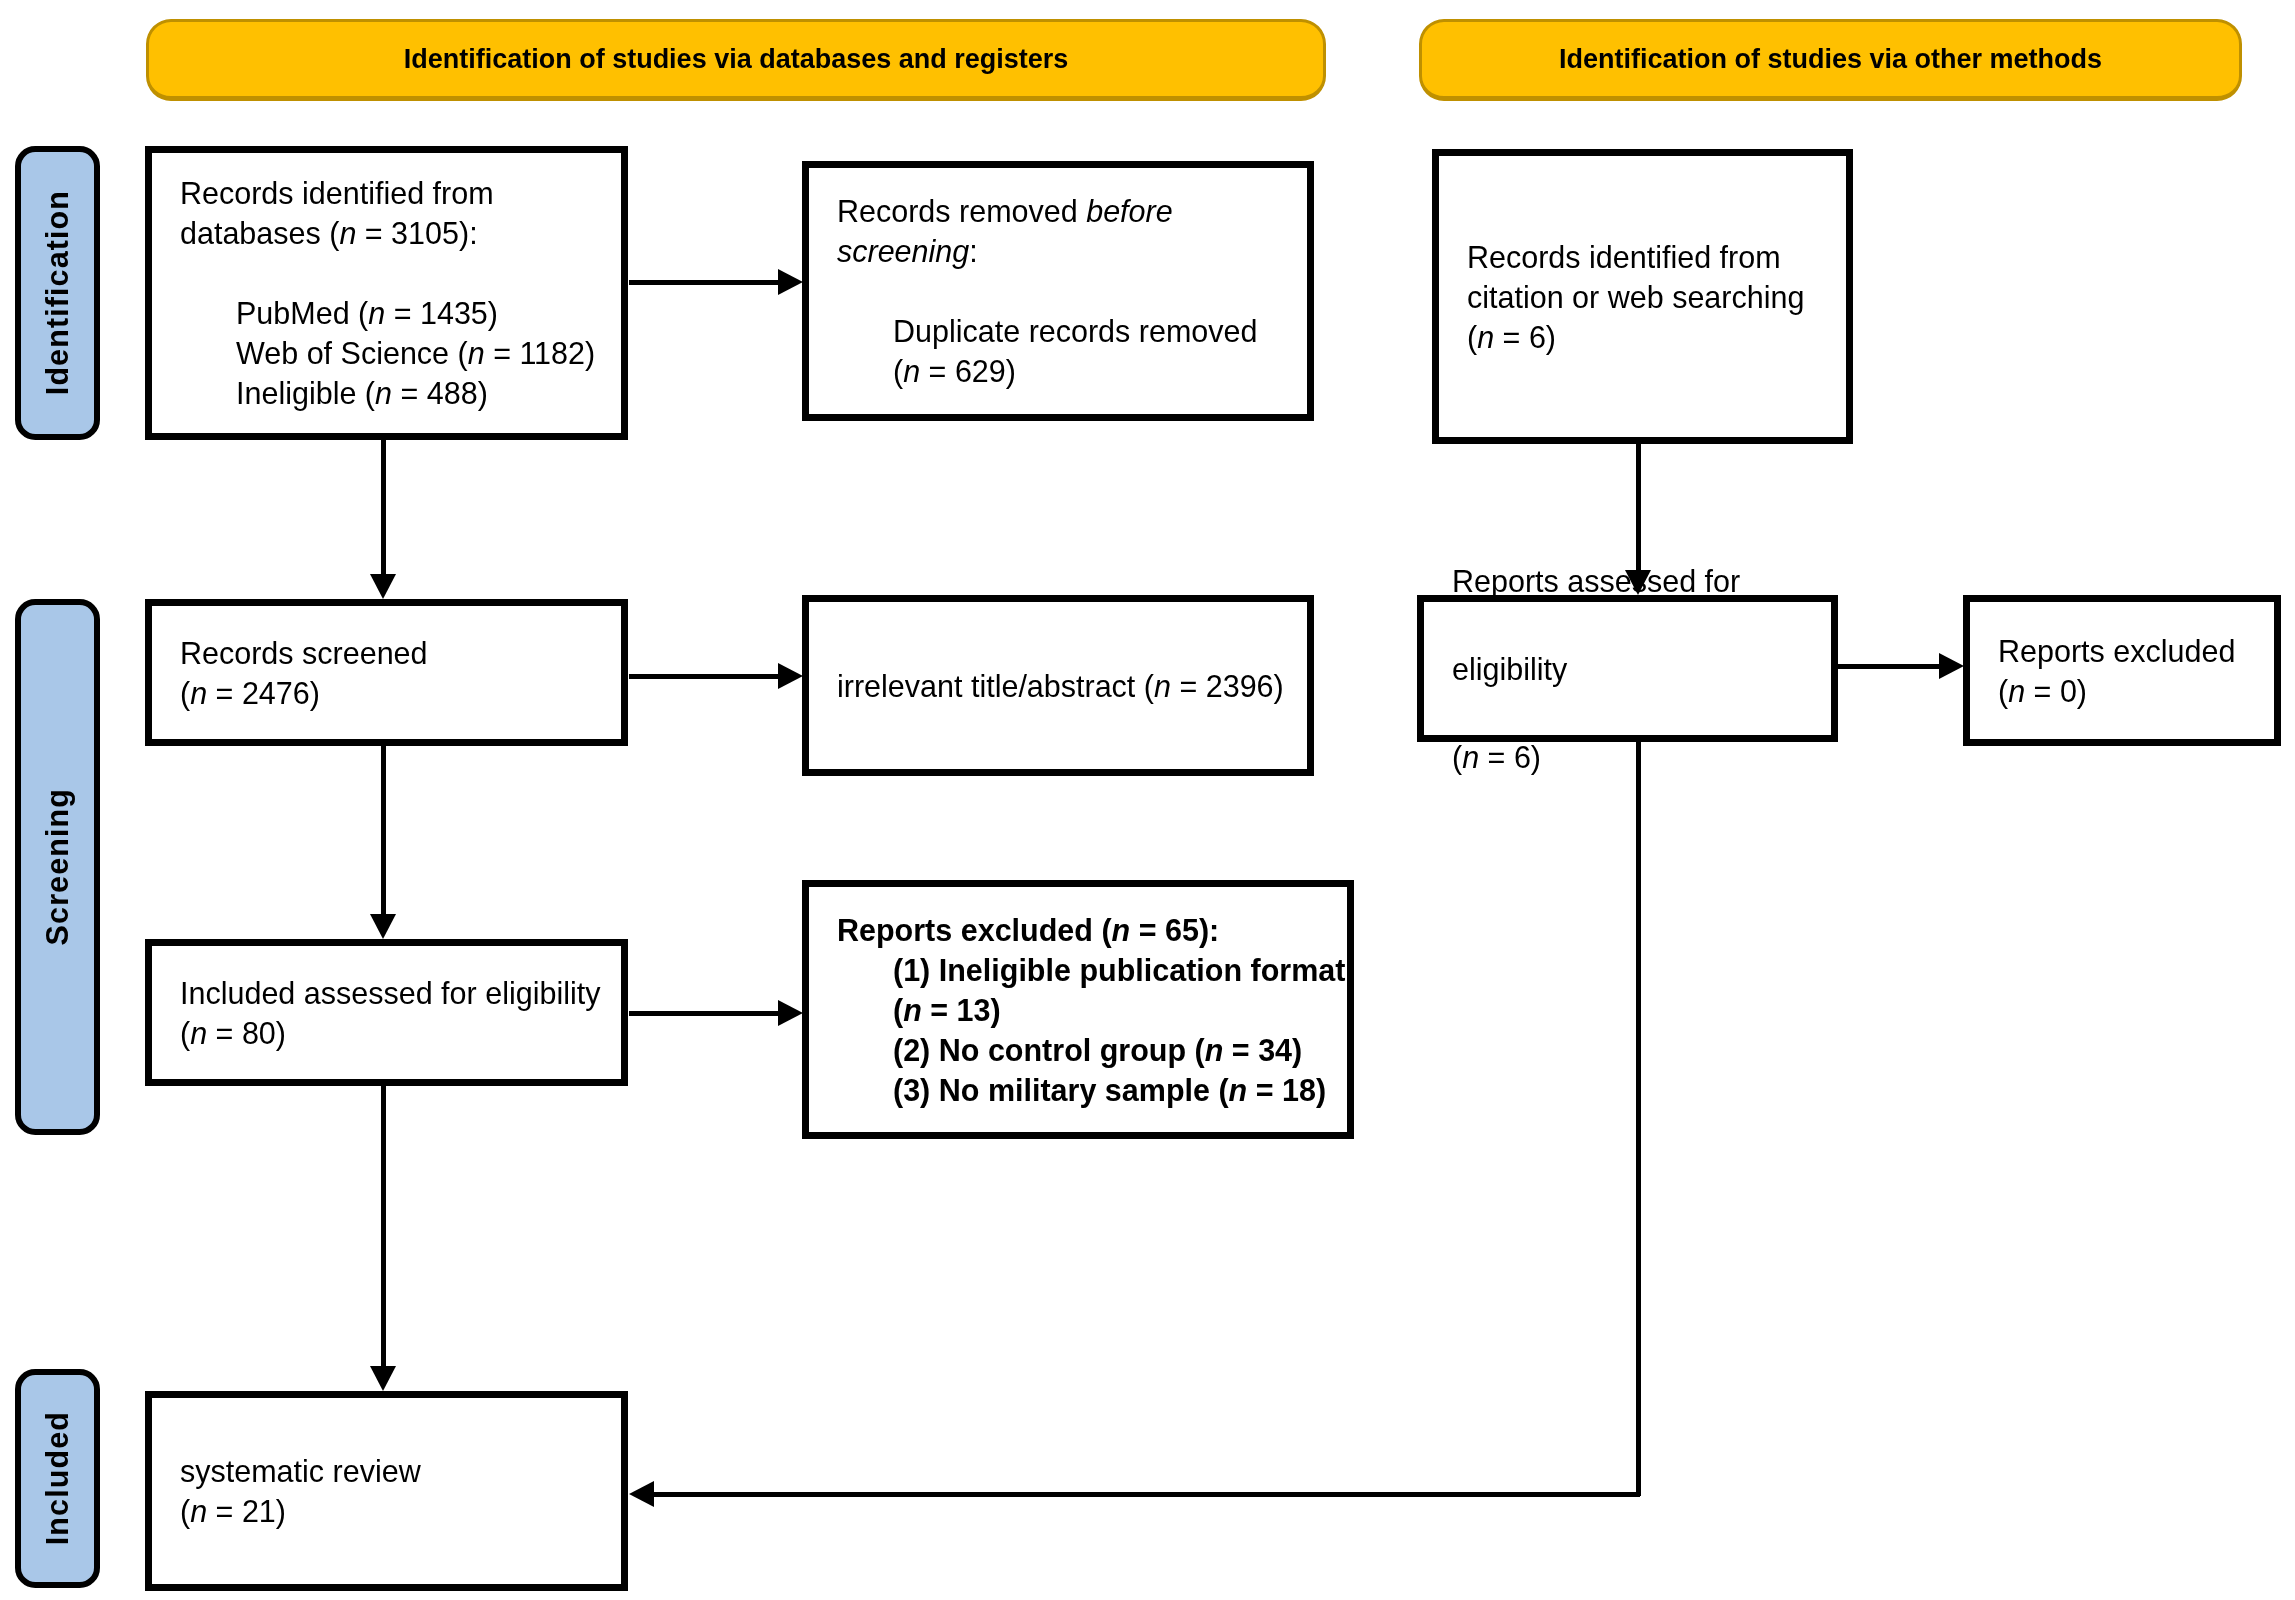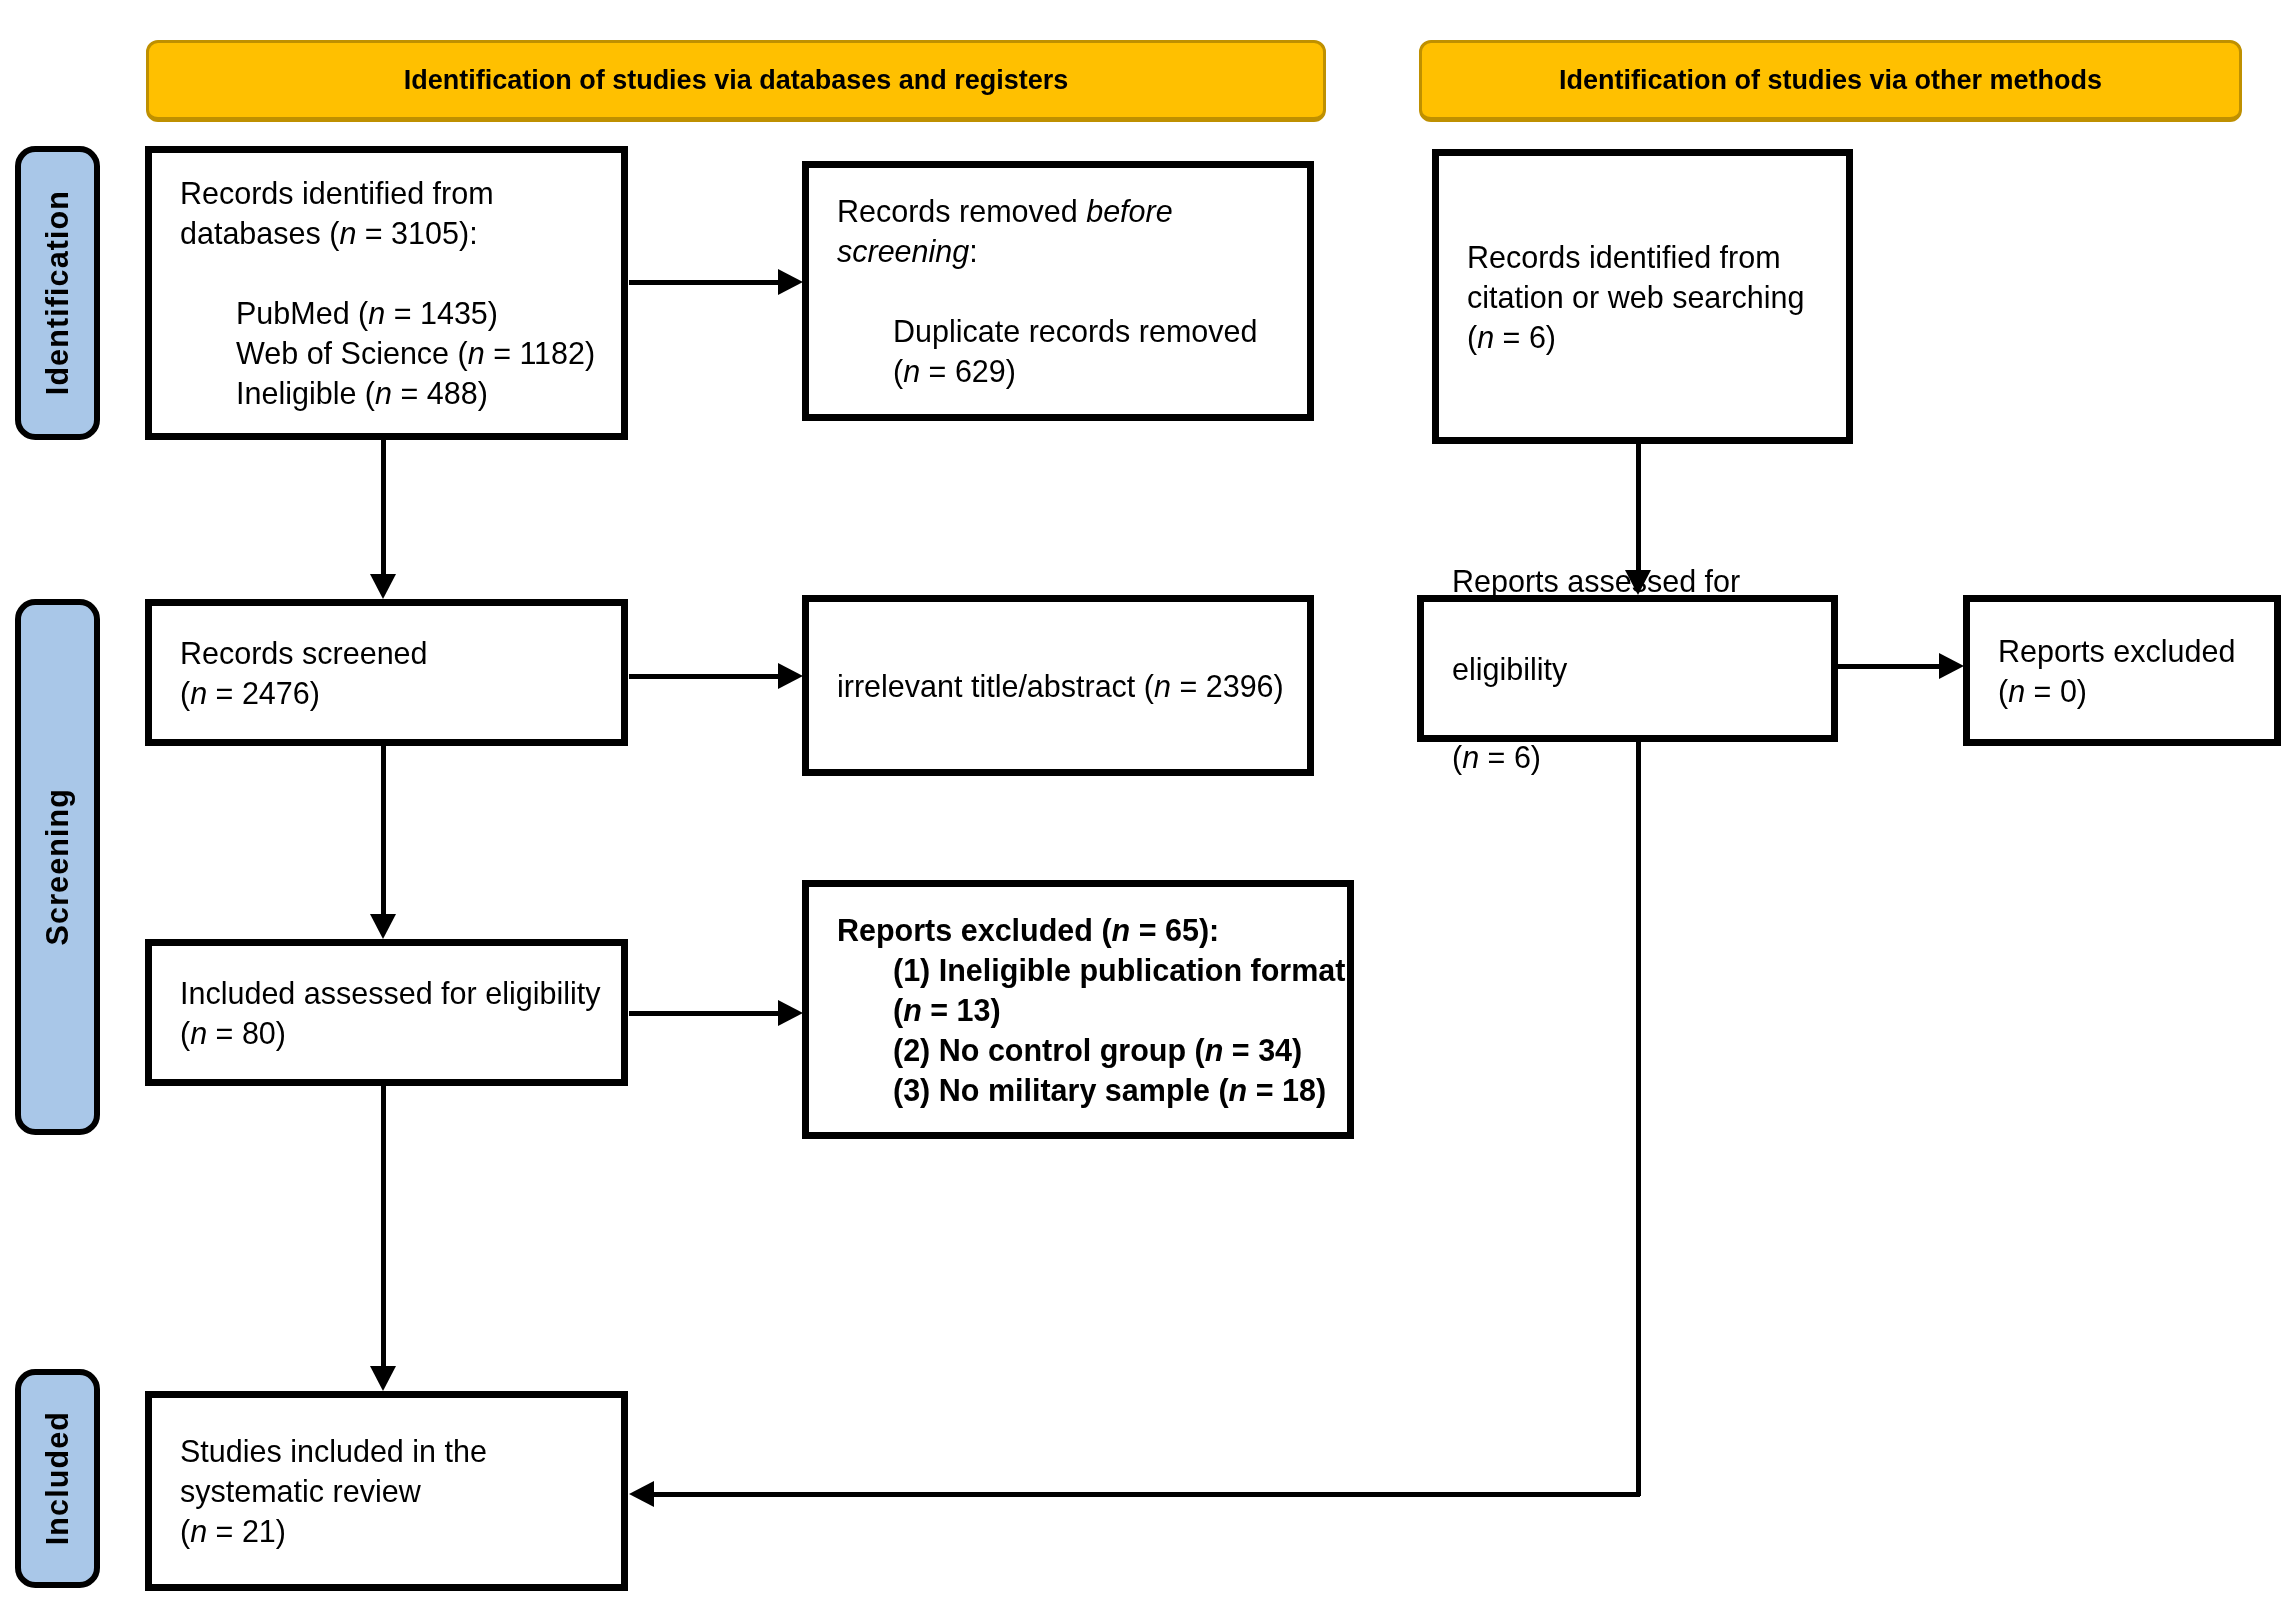--- a/index.html
+++ b/index.html
@@ -4,22 +4,22 @@
 <style>
   html,body{margin:0;padding:0;background:#ffffff;}
   #canvas{
     position:relative;width:2295px;height:1600px;background:#ffffff;
     font-family:"Liberation Sans",sans-serif;color:#000;overflow:hidden;
   }
   *{box-sizing:border-box;}
   .banner{
     position:absolute;background:var(--banner-fill,#FFC000);
     border:3.4px solid var(--banner-border,#BF9000);border-bottom-width:5.6px;
-    border-radius:12px;display:flex;align-items:center;justify-content:center;
-    font-weight:bold;font-size:27px;text-align:center;margin-top:21px;
+    border-radius:25px;display:flex;align-items:center;justify-content:center;
+    font-weight:bold;font-size:27px;text-align:center;
   }
   .side{
     position:absolute;background:var(--sidebar-fill,#A9C7E8);
     border:6.8px solid #000;border-radius:20.3px;
     display:flex;align-items:center;justify-content:center;
     font-weight:bold;font-size:30.5px;letter-spacing:1.1px;
   }
   .side span{writing-mode:vertical-rl;transform:rotate(180deg);white-space:nowrap;}
   .box{
     position:absolute;background:#fff;border:7.3px solid #000;
@@ -92,21 +92,20 @@
 
   <div class="box" style="left:802px;top:880px;width:552px;height:259px;font-weight:bold;">
       <div class="line"><span>Reports excluded (</span><span class="it">n</span><span> = 65):</span></div>
       <div class="line indent"><span>(1) Ineligible publication format</span></div>
       <div class="line indent"><span>(</span><span class="it">n</span><span> = 13)</span></div>
       <div class="line indent"><span>(2) No control group (</span><span class="it">n</span><span> = 34)</span></div>
       <div class="line indent"><span>(3) No military sample (</span><span class="it">n</span><span> = 18)</span></div>
     </div>
 
   <div class="box" style="left:145px;top:1391px;width:483px;height:200px;">
-      <div class="line"><span>Studies included in the</span></div>
       <div class="line"><span>systematic review</span></div>
       <div class="line"><span>(</span><span class="it">n</span><span> = 21)</span></div>
     </div>
 
   <div class="box" style="left:1432px;top:149px;width:421px;height:295px;">
       <div class="line"><span>Records identified from</span></div>
       <div class="line"><span>citation or web searching</span></div>
       <div class="line"><span>(</span><span class="it">n</span><span> = 6)</span></div>
     </div>
 

